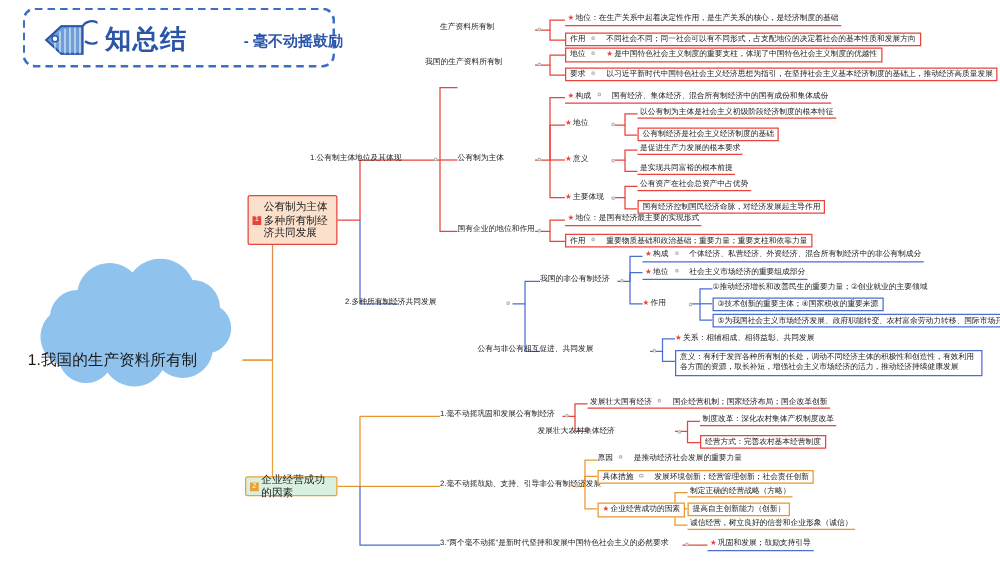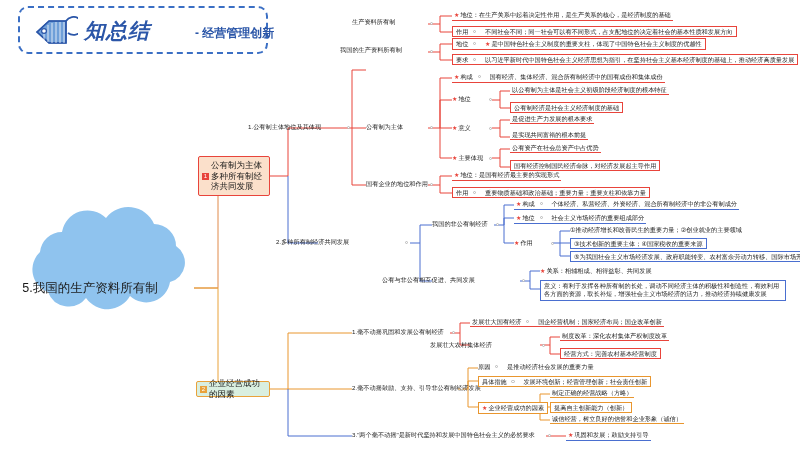--- a/index.html
+++ b/index.html
@@ -5,21 +5,21 @@
   html,body{margin:0;padding:0;background:#fff;}
   body{width:800px;height:450px;overflow:hidden;font-family:"Liberation Sans","DejaVu Sans",sans-serif;color:#1a1a1a;}
   #stage{position:relative;width:800px;height:450px;}
   svg.wires{position:absolute;left:0;top:0;width:800px;height:450px;pointer-events:none;}
 
   
   .logo-box{position:absolute;left:18px;top:6px;width:250px;height:48px;
     border:2px dashed #3b6fc4;border-radius:10px;box-sizing:border-box;}
   .logo-tag{position:absolute;left:12px;top:8px;width:46px;height:32px;}
   .logo-text{position:absolute;left:64px;top:9px;font-size:21px;font-weight:bold;
-    font-style:italic;color:#2b56a8;letter-spacing:1px;white-space:nowrap;
+    color:#2b56a8;letter-spacing:1px;white-space:nowrap;
     font-family:"DejaVu Sans",sans-serif;}
   .logo-sub{position:absolute;left:175px;top:17px;font-size:12px;font-weight:bold;
     color:#2b56a8;white-space:nowrap;}
   .cloud-label{position:absolute;left:0;top:245px;width:180px;height:86px;
     display:flex;align-items:center;justify-content:center;
     font-size:12.5px;color:#1a1a1a;text-align:center;}
 
   
   .mainbox{position:absolute;box-sizing:border-box;display:flex;align-items:center;
     font-size:8.5px;line-height:1.25;padding:2px 3px;}
@@ -145,24 +145,24 @@
           <path d="M16 9 L16 26"></path>
           <path d="M20 7 L20 27"></path>
         <path d="M24 6 L24 27"></path>
           <path d="M28 6 L28 27"></path>
           <path d="M32 6 L32 27"></path>
       </g>
       <circle cx="12" cy="15" r="2.4" fill="#fff" stroke="#2b56a8" stroke-width="1.2"></circle>
       <path d="M34 5 a9 9 0 1 1 2 12" fill="none" stroke="#2b56a8" stroke-width="1.8"></path>
     </svg>
     <div class="logo-text">知总结</div>
-    <div class="logo-sub">- 经营管理创新</div>
-  </div>
-
-  <div class="cloud-label">5.我国的生产资料所有制</div>
+    <div class="logo-sub">- 毫不动摇鼓励</div>
+  </div>
+
+  <div class="cloud-label">1.我国的生产资料所有制</div>
 
   <div class="mainbox" id="mb1">
     <span class="num">1</span>
     <span style="white-space:pre-line;">公有制为主体
 多种所有制经
 济共同发展</span>
   </div>
   <div class="mainbox" id="mb2">
     <span class="num">2</span>
     <span>企业经营成功的因素</span>

